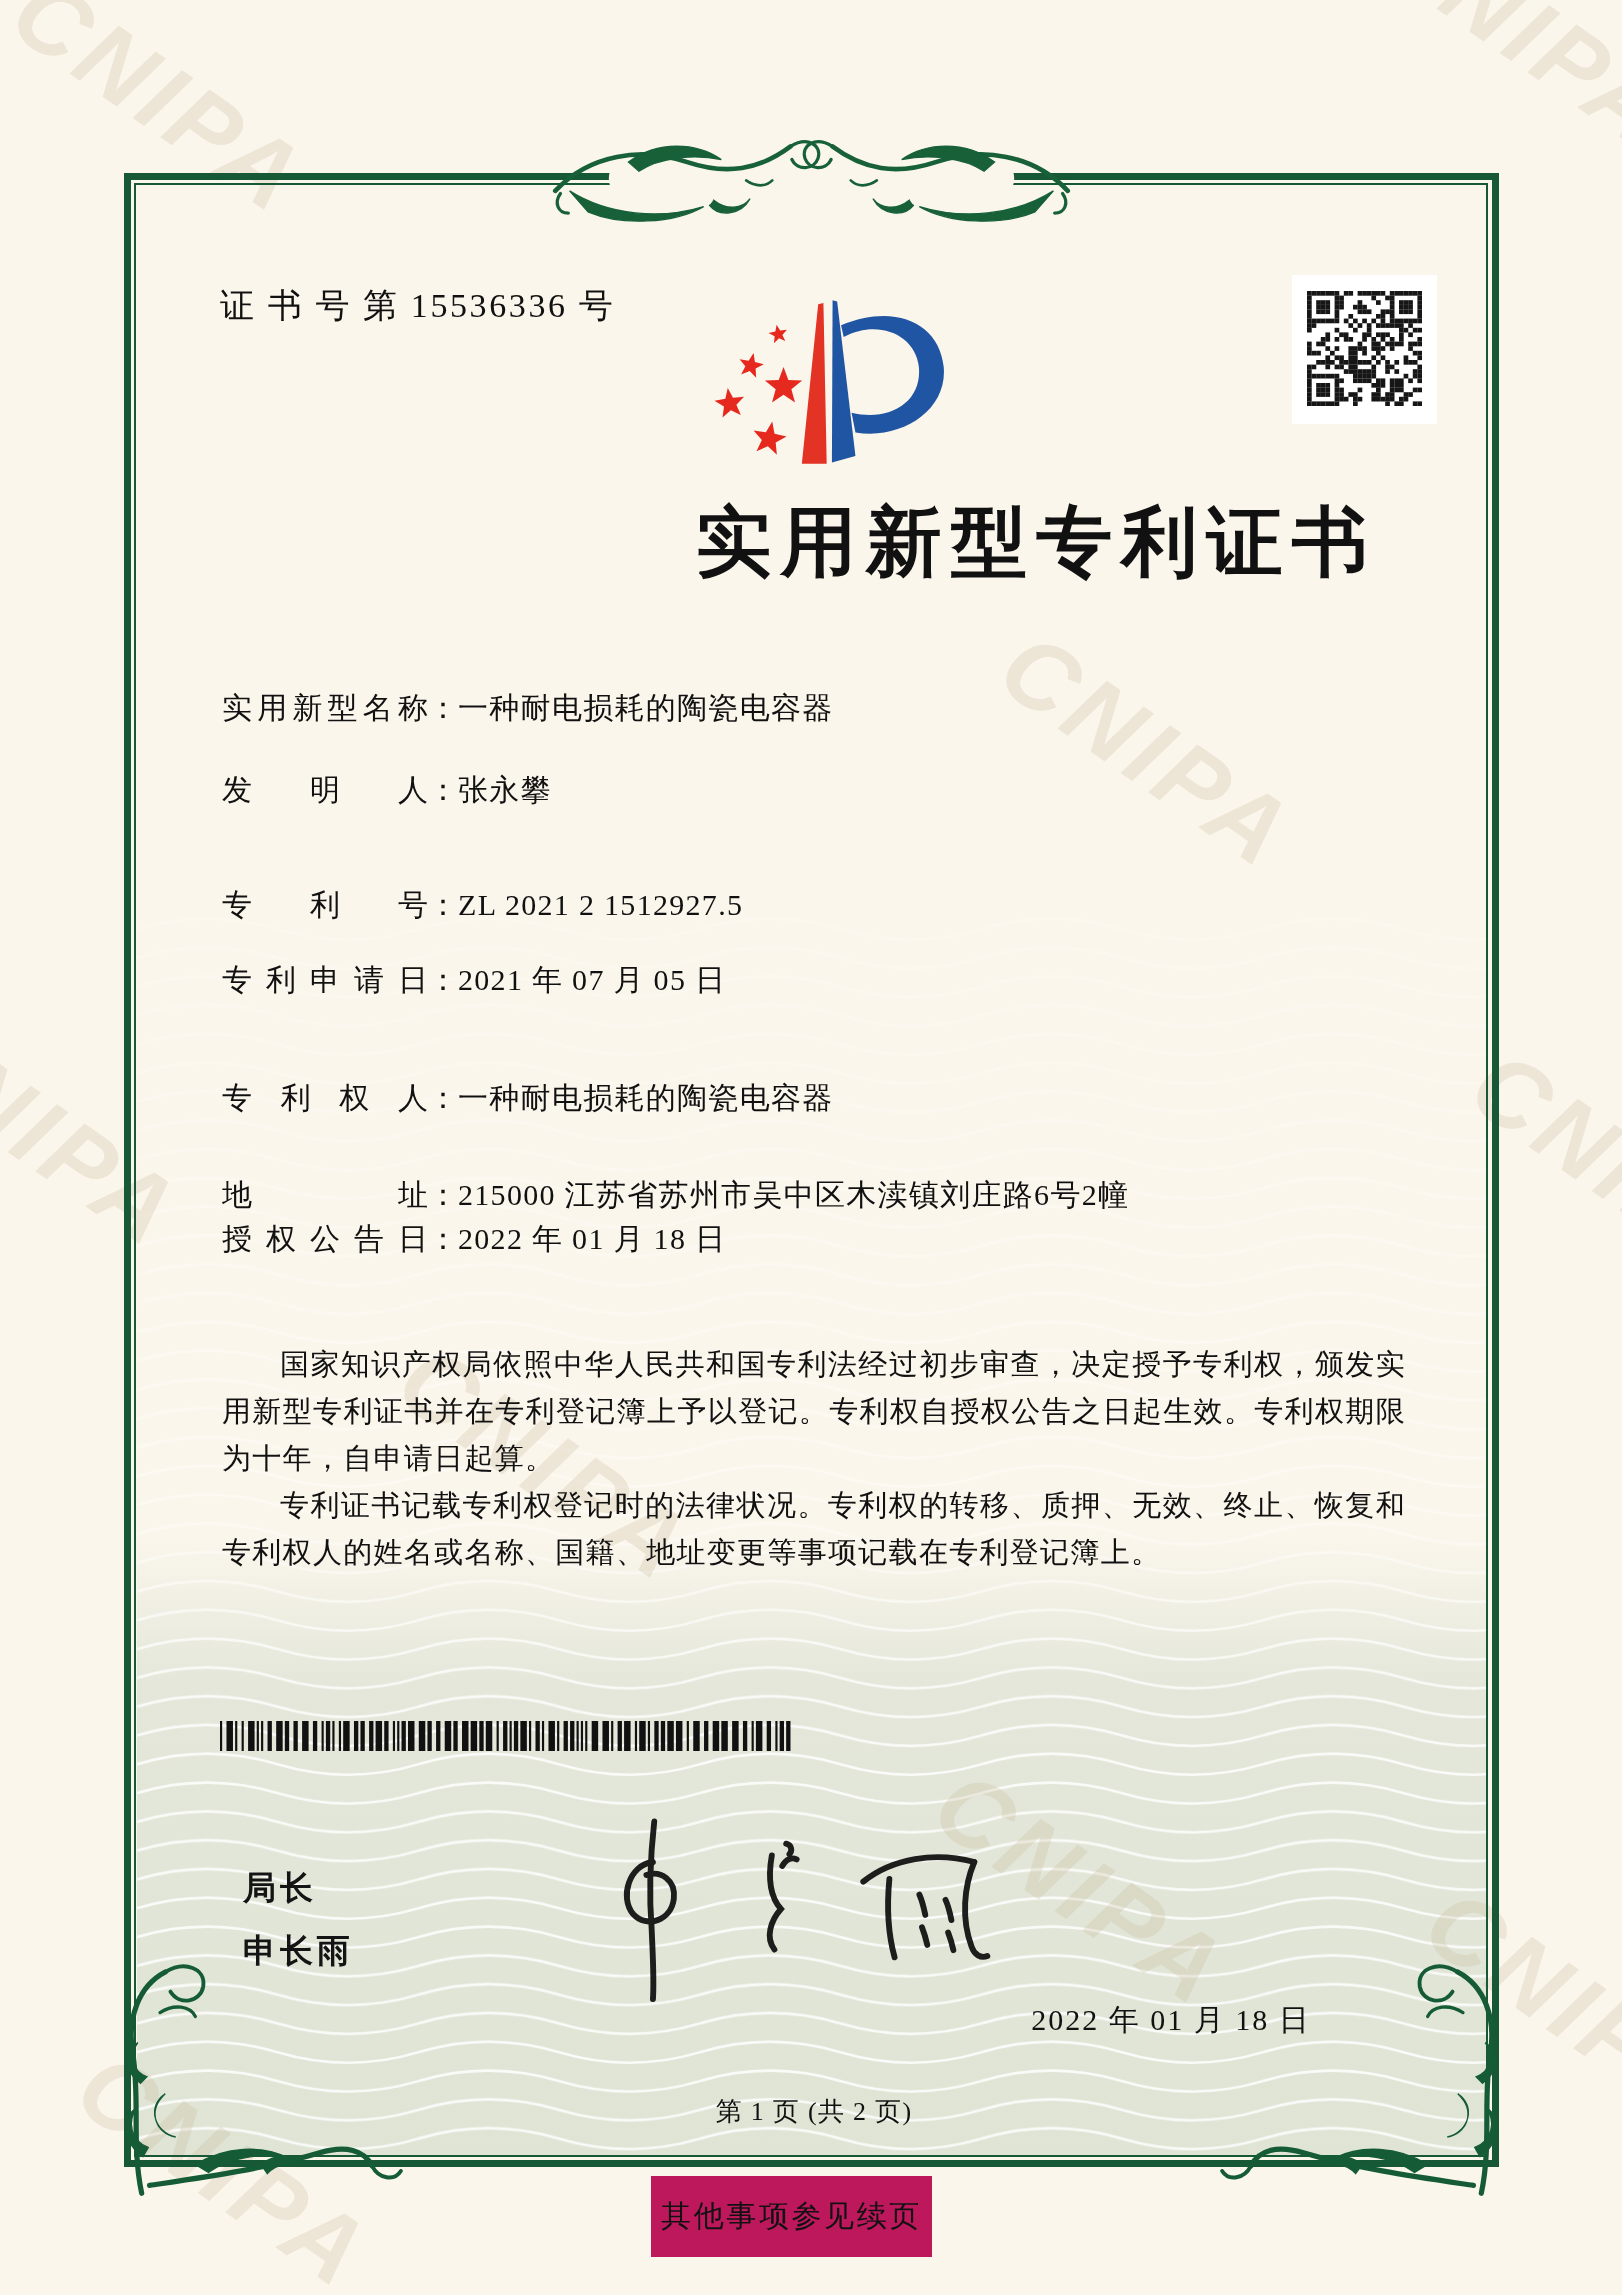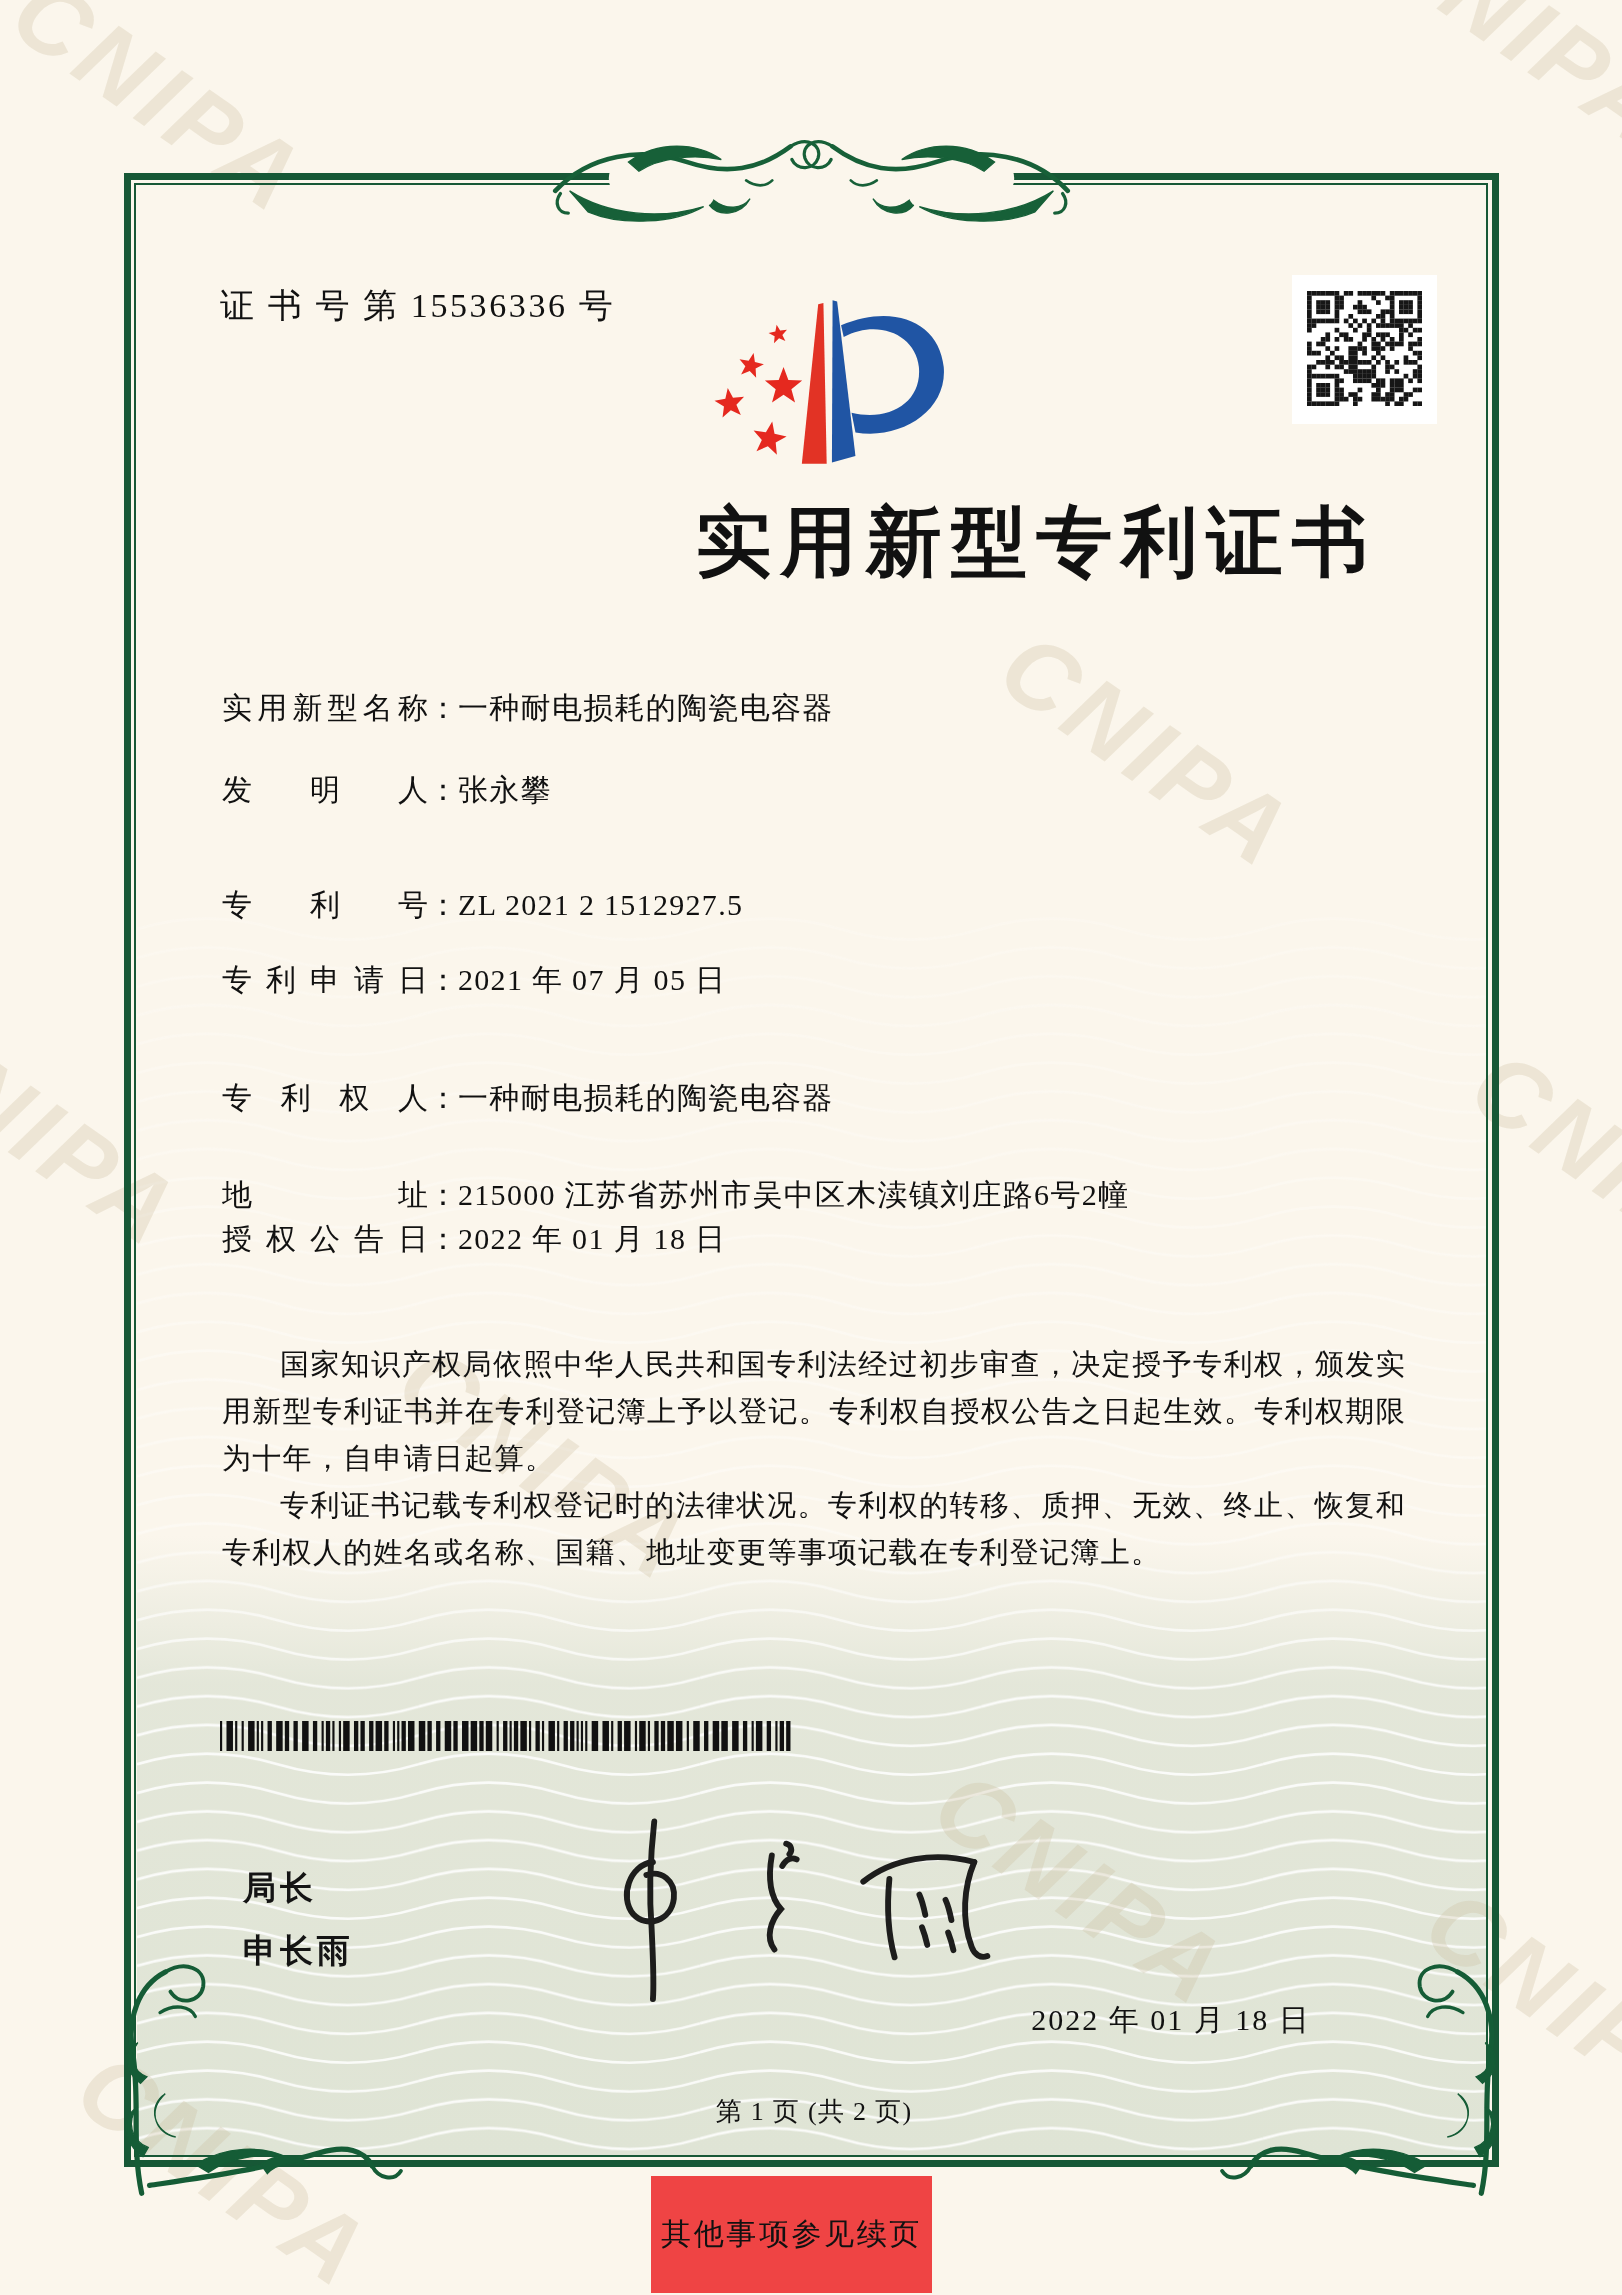--- a/index.html
+++ b/index.html
@@ -57,21 +57,21 @@
     font-size:33px;font-weight:bold;letter-spacing:3.9px;color:#141414;
   }
   .issue-date{
     left:968px;top:2000px;width:406px;text-align:center;
     font-size:30px;letter-spacing:2px;
   }
   .page-info{
     left:222px;top:2094px;width:1184px;text-align:center;font-size:26px;letter-spacing:1.3px;
   }
   .footer-box{
-    left:651px;top:2176px;width:281px;height:117px;background:#ef4444;
+    left:651px;top:2176px;width:281px;height:81px;background:#be185d;
     display:flex;align-items:center;justify-content:center;z-index:5;
   }
   .footer-box span{font-size:30px;letter-spacing:2.6px;}
   .qr-wrap{left:1292px;top:275px;width:145px;height:149px;background:#ffffff;}
 </style>
 </head>
 <body>
 
 <svg class="waves" style="left:137px;top:916px;" width="1349" height="1239" viewBox="0 0 2061 1893" preserveAspectRatio="none">
   <defs>

